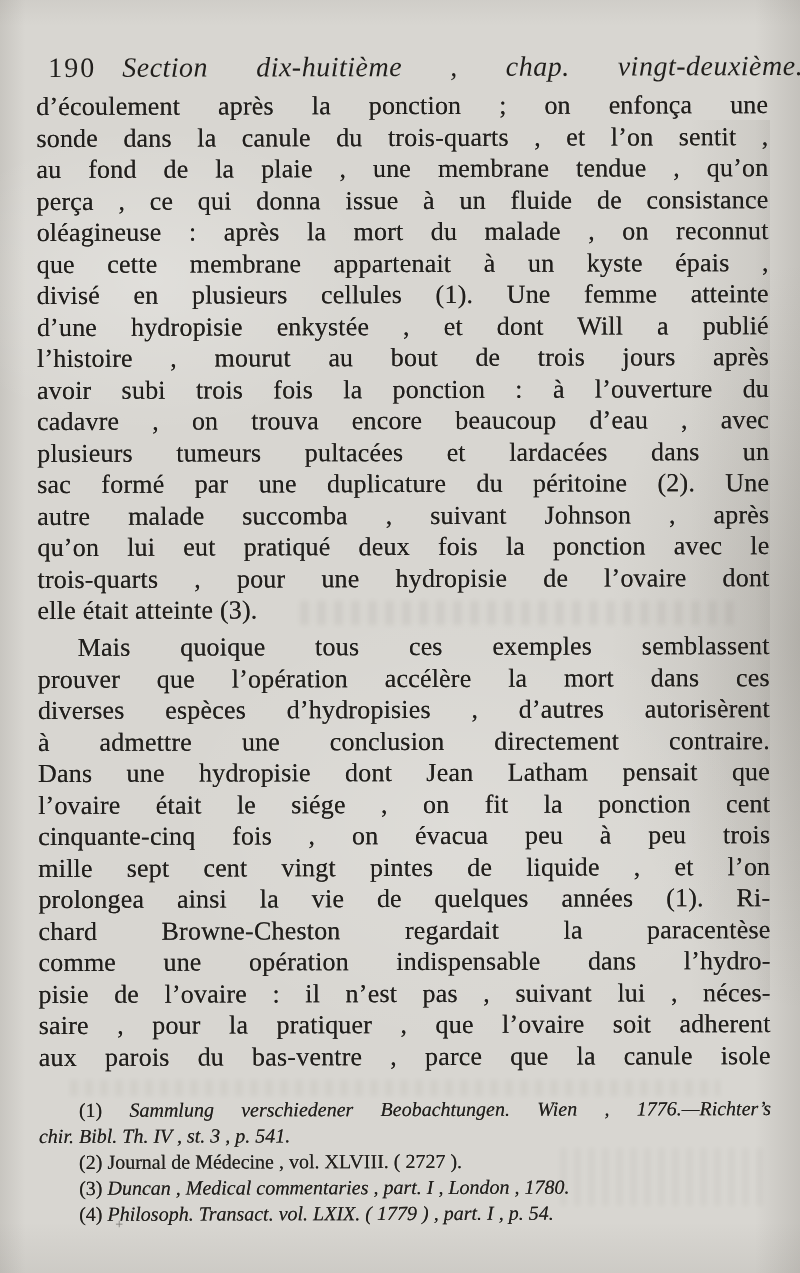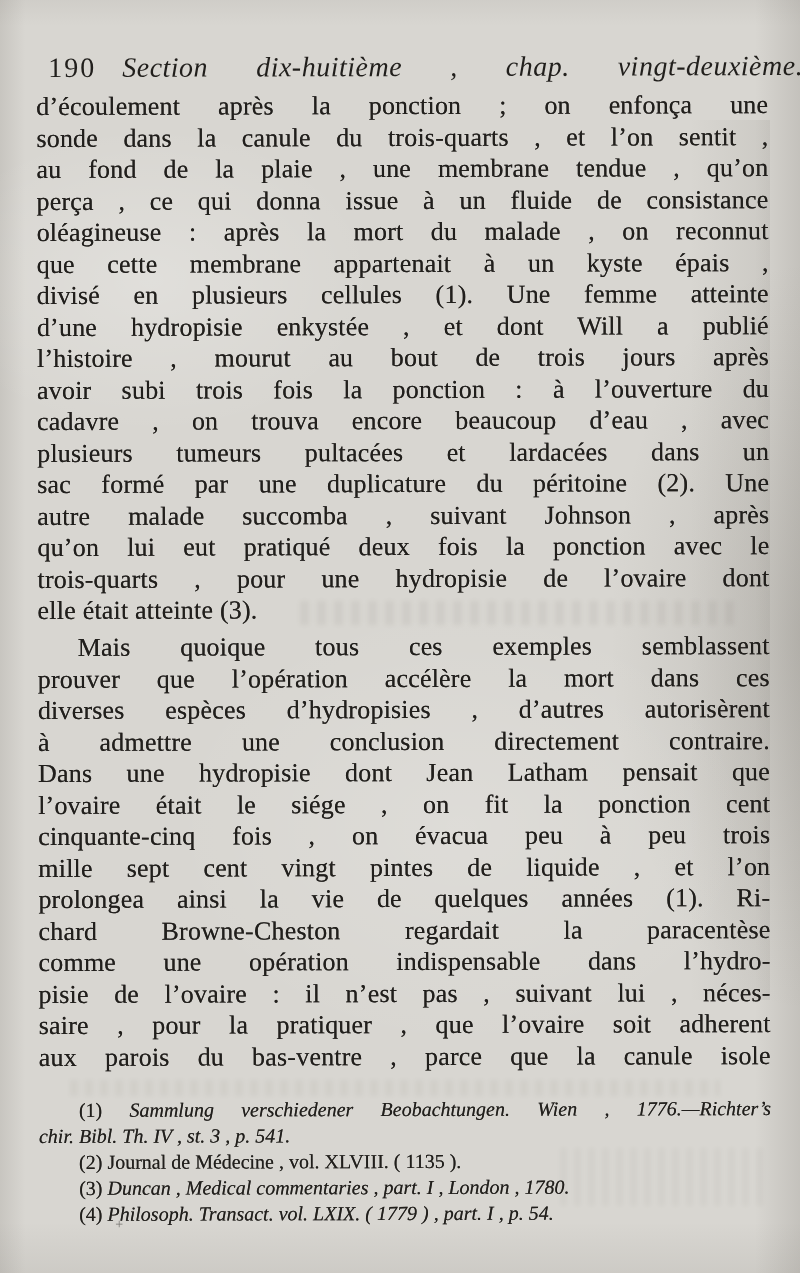--- a/index.html
+++ b/index.html
@@ -103,21 +103,21 @@
       <div class="bline">saire , pour la pratiquer , que l’ovaire soit adherent</div>
       <div class="bline">aux parois du bas-ventre , parce que la canule isole</div>
     </div>
 
     <div class="footnotes">
       <div>
         <div class="fn-line fn-first fn-just"><span class="fn-marker">(1)</span> <span class="fn-italic">Sammlung verschiedener Beobachtungen. Wien , 1776.—Richter’s</span></div>
         <div class="fn-line fn-italic">chir. Bibl. Th. IV , st. 3 , p. 541.</div>
       </div>
       <div>
-        <div class="fn-line fn-first"><span class="fn-marker">(2)</span> <span>Journal de Médecine , vol. XLVIII. ( 1135 ).</span></div>
+        <div class="fn-line fn-first"><span class="fn-marker">(2)</span> <span>Journal de Médecine , vol. XLVIII. ( 2727 ).</span></div>
       </div>
       <div>
         <div class="fn-line fn-first"><span class="fn-marker">(3)</span> <span class="fn-italic">Duncan , Medical commentaries , part. I , London , 1780.</span></div>
       </div>
       <div>
         <div class="fn-line fn-first"><span class="fn-marker">(4)</span> <span class="fn-italic">Philosoph. Transact. vol. LXIX. ( 1779 ) , part. I , p. 54.</span></div>
       </div>
     </div>
 
     <span class="ink-mark">+</span>

